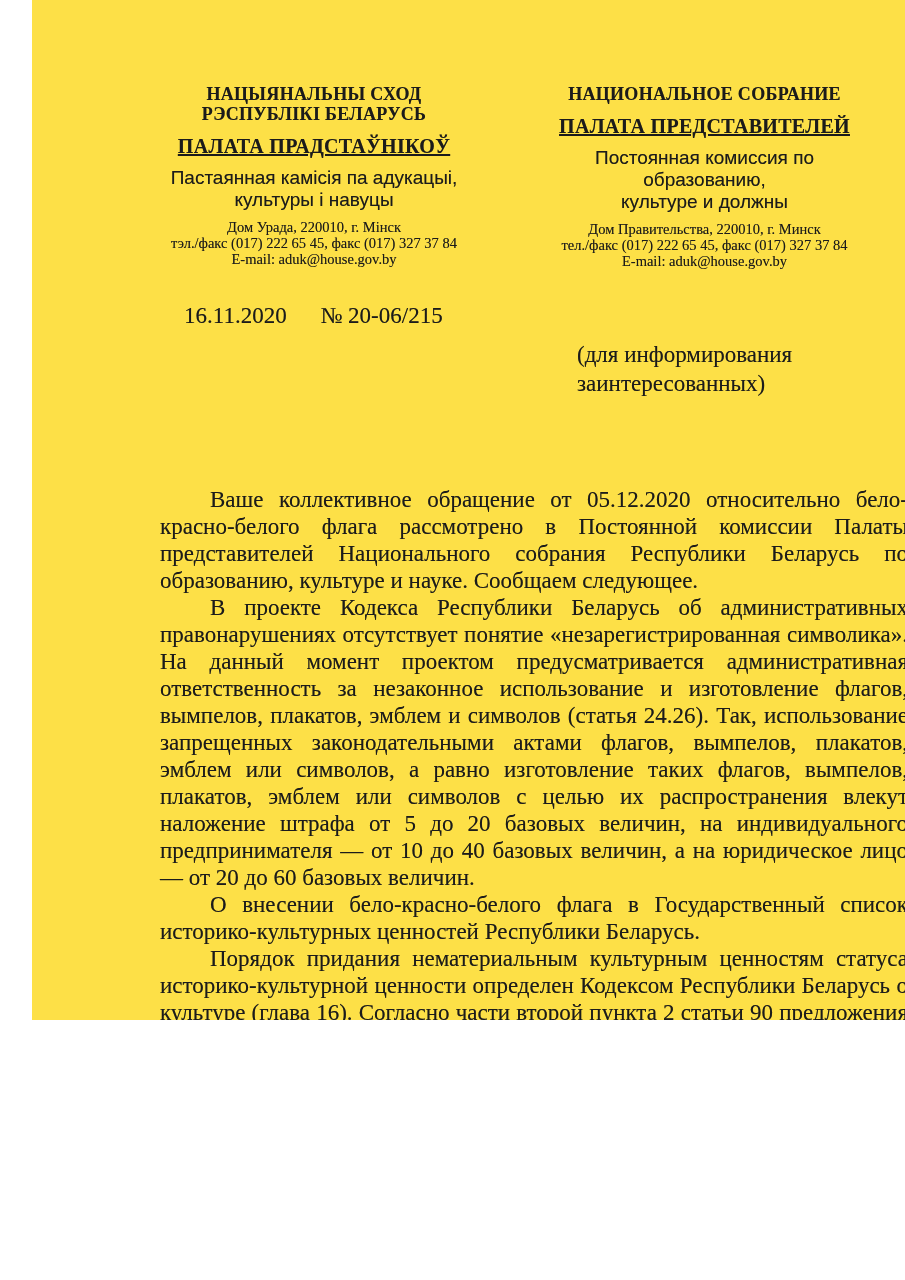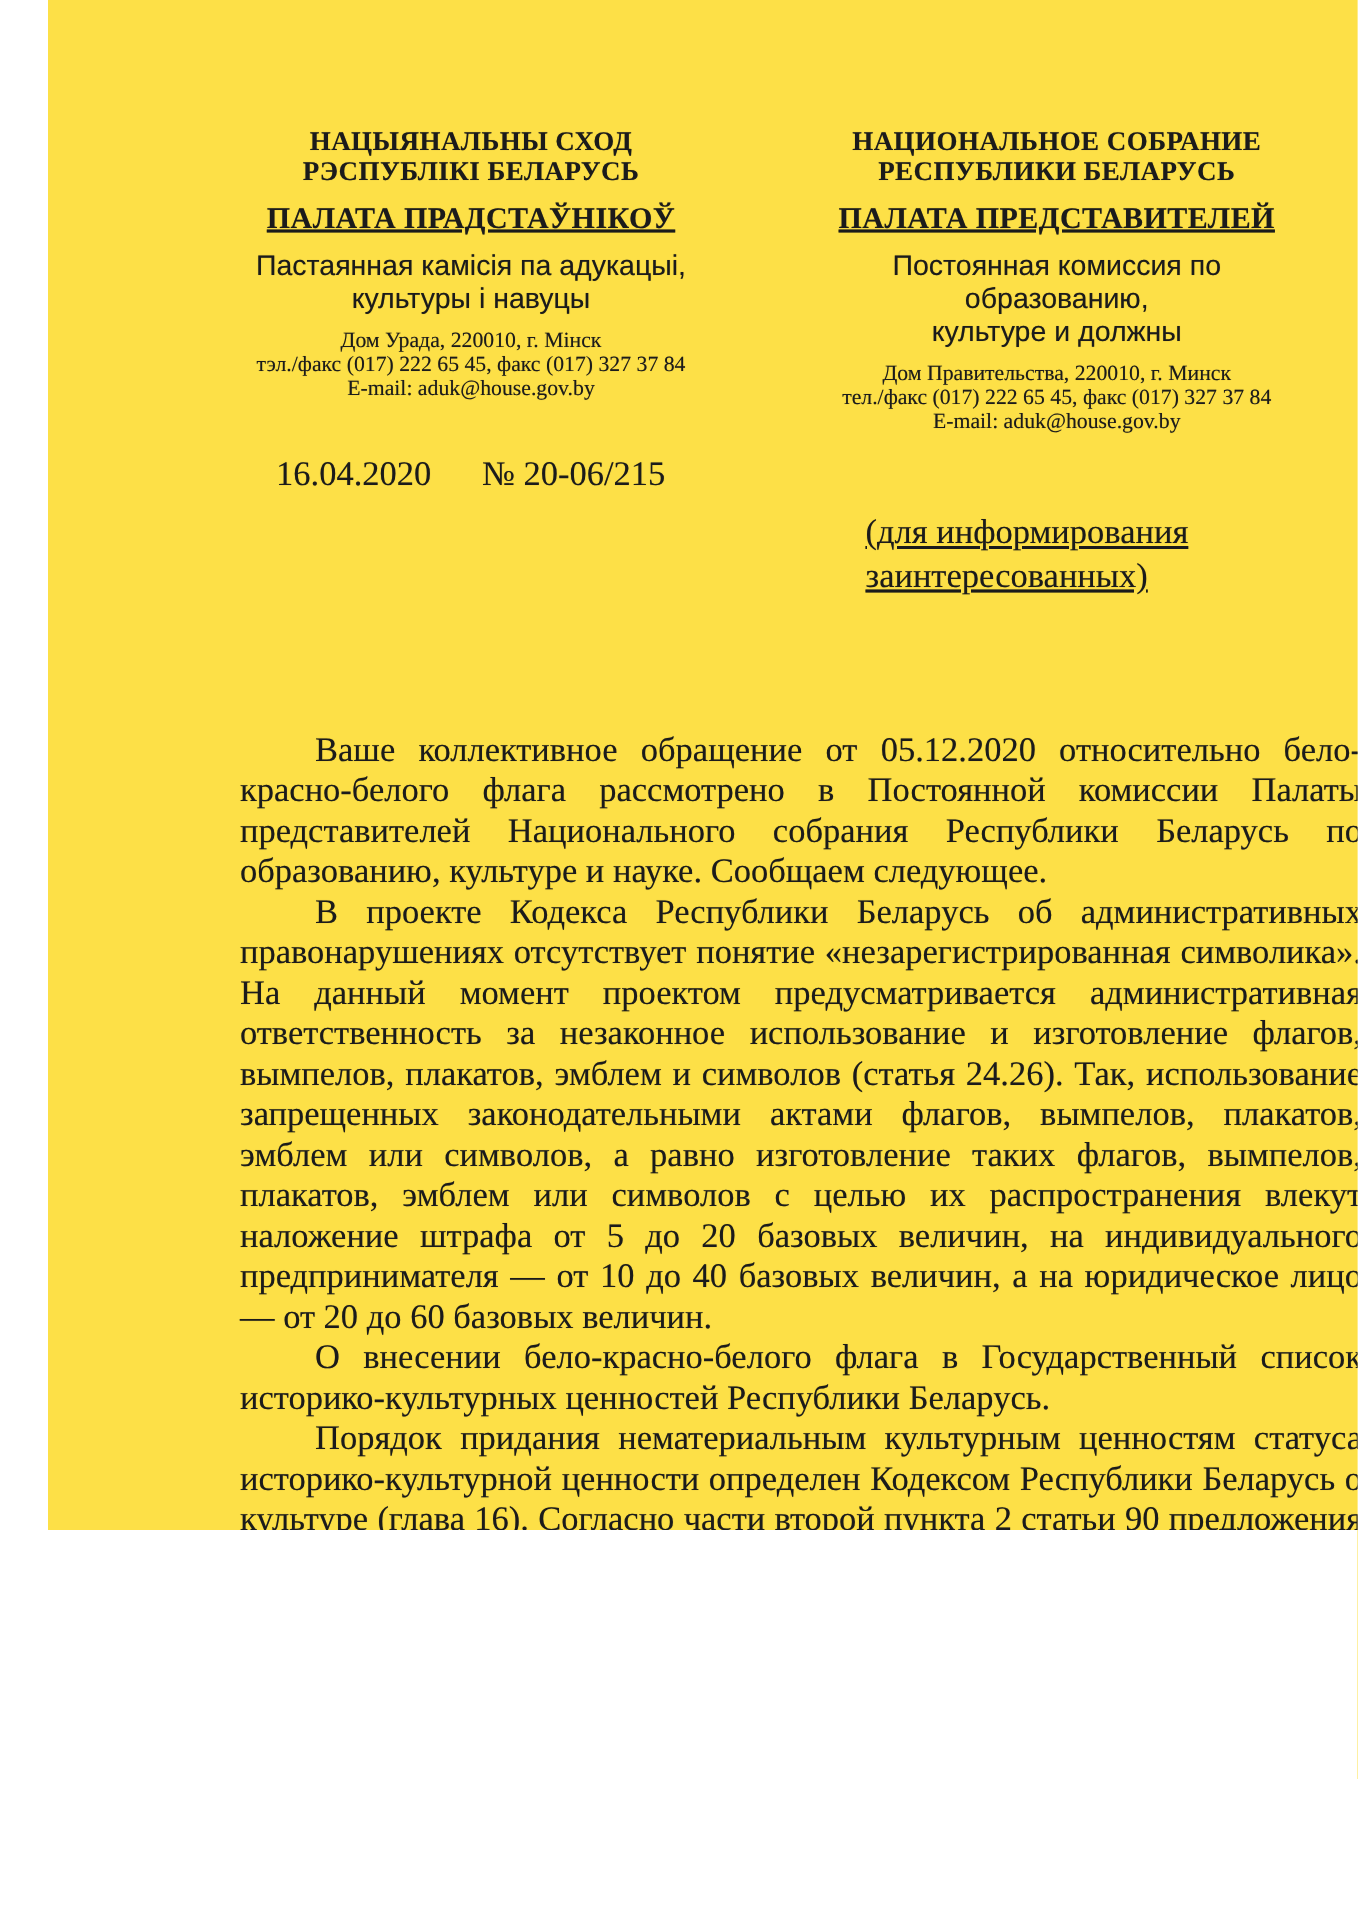--- a/index.html
+++ b/index.html
@@ -59,21 +59,20 @@
   }
   .ref-number { margin-left: 28px; }
   .ref-note {
     position: absolute;
     top: 340px;
     left: 545px;
     width: 310px;
     font-size: 23px;
     line-height: 29px;
     text-align: left;
-    text-decoration: underline;
   }
   .letter-body {
     position: absolute;
     top: 486px;
     left: 128px;
     width: 748px;
     font-size: 23px;
     line-height: 27px;
     text-align: justify;
   }
@@ -101,36 +100,35 @@
     <div class="address">
       <div>Дом Урада, 220010, г. Мінск</div>
       <div>тэл./факс (017) 222 65 45, факс (017) 327 37 84</div>
       <div>E-mail: aduk@house.gov.by</div>
     </div>
   </div>
 
   <div class="org-block org-block-right">
     <div class="org-name">
       <div>НАЦИОНАЛЬНОЕ СОБРАНИЕ</div>
-      <div>РЕСПУБЛИКИ БЕЛАРУСЬ</div>
     </div>
     <div class="chamber">ПАЛАТА ПРЕДСТАВИТЕЛЕЙ</div>
     <div class="commission">
       <div>Постоянная комиссия по образованию,</div>
       <div>культуре и должны</div>
     </div>
     <div class="address">
       <div>Дом Правительства, 220010, г. Минск</div>
       <div>тел./факс (017) 222 65 45, факс (017) 327 37 84</div>
       <div>E-mail: aduk@house.gov.by</div>
     </div>
   </div>
 
   <div class="ref-line">
-    <span>16.04.2020</span>
+    <span>16.11.2020</span>
     <span class="ref-number">№ 20-06/215</span>
   </div>
 
   <div class="ref-note">
     <div>(для информирования</div>
     <div>заинтересованных)</div>
   </div>
 
   <div class="letter-body">
     <p>Ваше коллективное обращение от 05.12.2020 относительно бело-красно-белого флага рассмотрено в Постоянной комиссии Палаты представителей Национального собрания Республики Беларусь по образованию, культуре и науке. Сообщаем следующее.</p>

